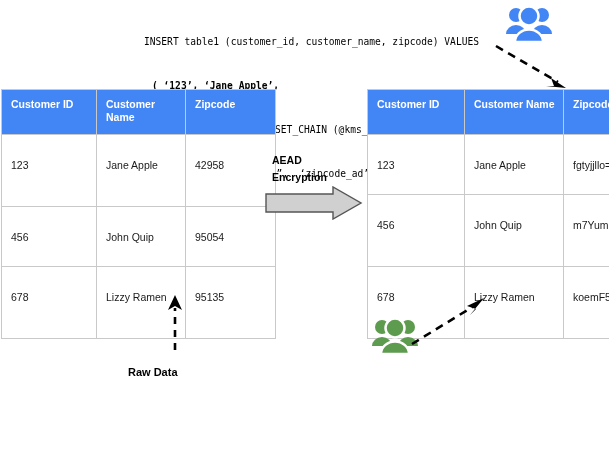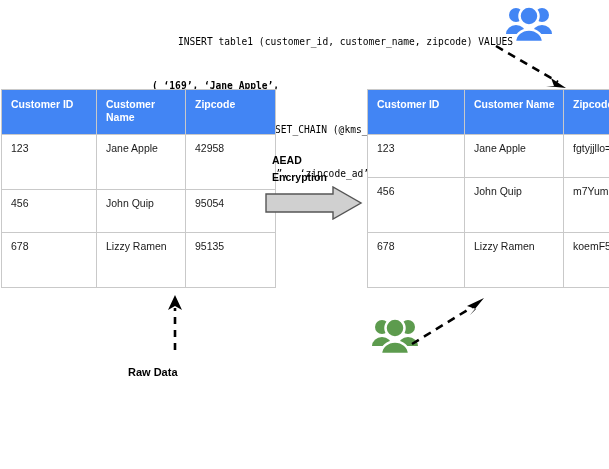--- a/index.html
+++ b/index.html
@@ -23,21 +23,21 @@
     white-space: pre;
   }
   #insert-sql {
     left: 138px;
     top: 6px;
     font-size: 9.6px;
     line-height: 14.6px;
     text-align: left;
   }
   #insert-sql .ln { display: block; }
-  #insert-sql .ln-1 { padding-left: 6px; margin-left: 34px; }
+  #insert-sql .ln-1 { padding-left: 6px; }
   #insert-sql .ln-2 { padding-left: 14px; font-weight: bold; }
   #insert-sql .ln-3 { padding-left: 10px; }
   #insert-sql .ln-4 { padding-left: 0px; }
 
   #select-sql {
     left: 373px;
     top: 376px;
     font-size: 9.6px;
     line-height: 12.6px;
   }
@@ -60,21 +60,21 @@
     padding: 8px 7px 8px 9px;
     line-height: 12.5px;
     border: 1px solid #c9c9c9;
     height: 28px;
   }
   .data-table td {
     font-size: 10.5px;
     color: #1a1a1a;
     text-align: left;
     vertical-align: top;
-    padding: 7px 7px 7px 9px;
+    padding: 24px 7px 7px 9px;
     line-height: 12.5px;
     border: 1px solid #c9c9c9;
     background: #ffffff;
   }
 
   #table-left  { left: 1px;   top: 89px; width: 223px; }
   #table-right { left: 367px; top: 89px; width: 241px; }
 
   #table-left  .c-id   { width: 78px; }
   #table-left  .c-name { width: 72px; }
@@ -123,21 +123,21 @@
   
   .people-icon { position: absolute; }
   #people-blue  { left: 505px; top: 4px;   width: 48px; height: 40px; }
   #people-green { left: 371px; top: 316px; width: 48px; height: 40px; }
 </style>
 </head>
 <body>
 
 <div class="sql-block" id="insert-sql">
   <span class="ln ln-1">INSERT table1 (customer_id, customer_name, zipcode) VALUES</span>
-  <span class="ln ln-2">( ‘169’, ‘Jane Apple’,</span>
+  <span class="ln ln-2">( ‘123’, ‘Jane Apple’,</span>
   <span class="ln ln-3">AEAD.ENCRYPT (KEYS.KEYSET_CHAIN (@kms_resource_name,</span>
   <span class="ln ln-4">@wrapped_keyset), “94566”,  ‘zipcode_ad’) as zipcode));</span>
 </div>
 
 <svg class="people-icon" id="people-blue" viewBox="0 0 48 40">
   <circle cx="11" cy="11" r="7" fill="#4285f4"></circle>
   <path d="M1 30 a10 9 0 0 1 20 0 z" fill="#4285f4"></path>
   <circle cx="37" cy="11" r="7" fill="#4285f4"></circle>
   <path d="M27 30 a10 9 0 0 1 20 0 z" fill="#4285f4"></path>
   <circle cx="24" cy="12" r="9.5" fill="#4285f4" stroke="#ffffff" stroke-width="2.5"></circle>

